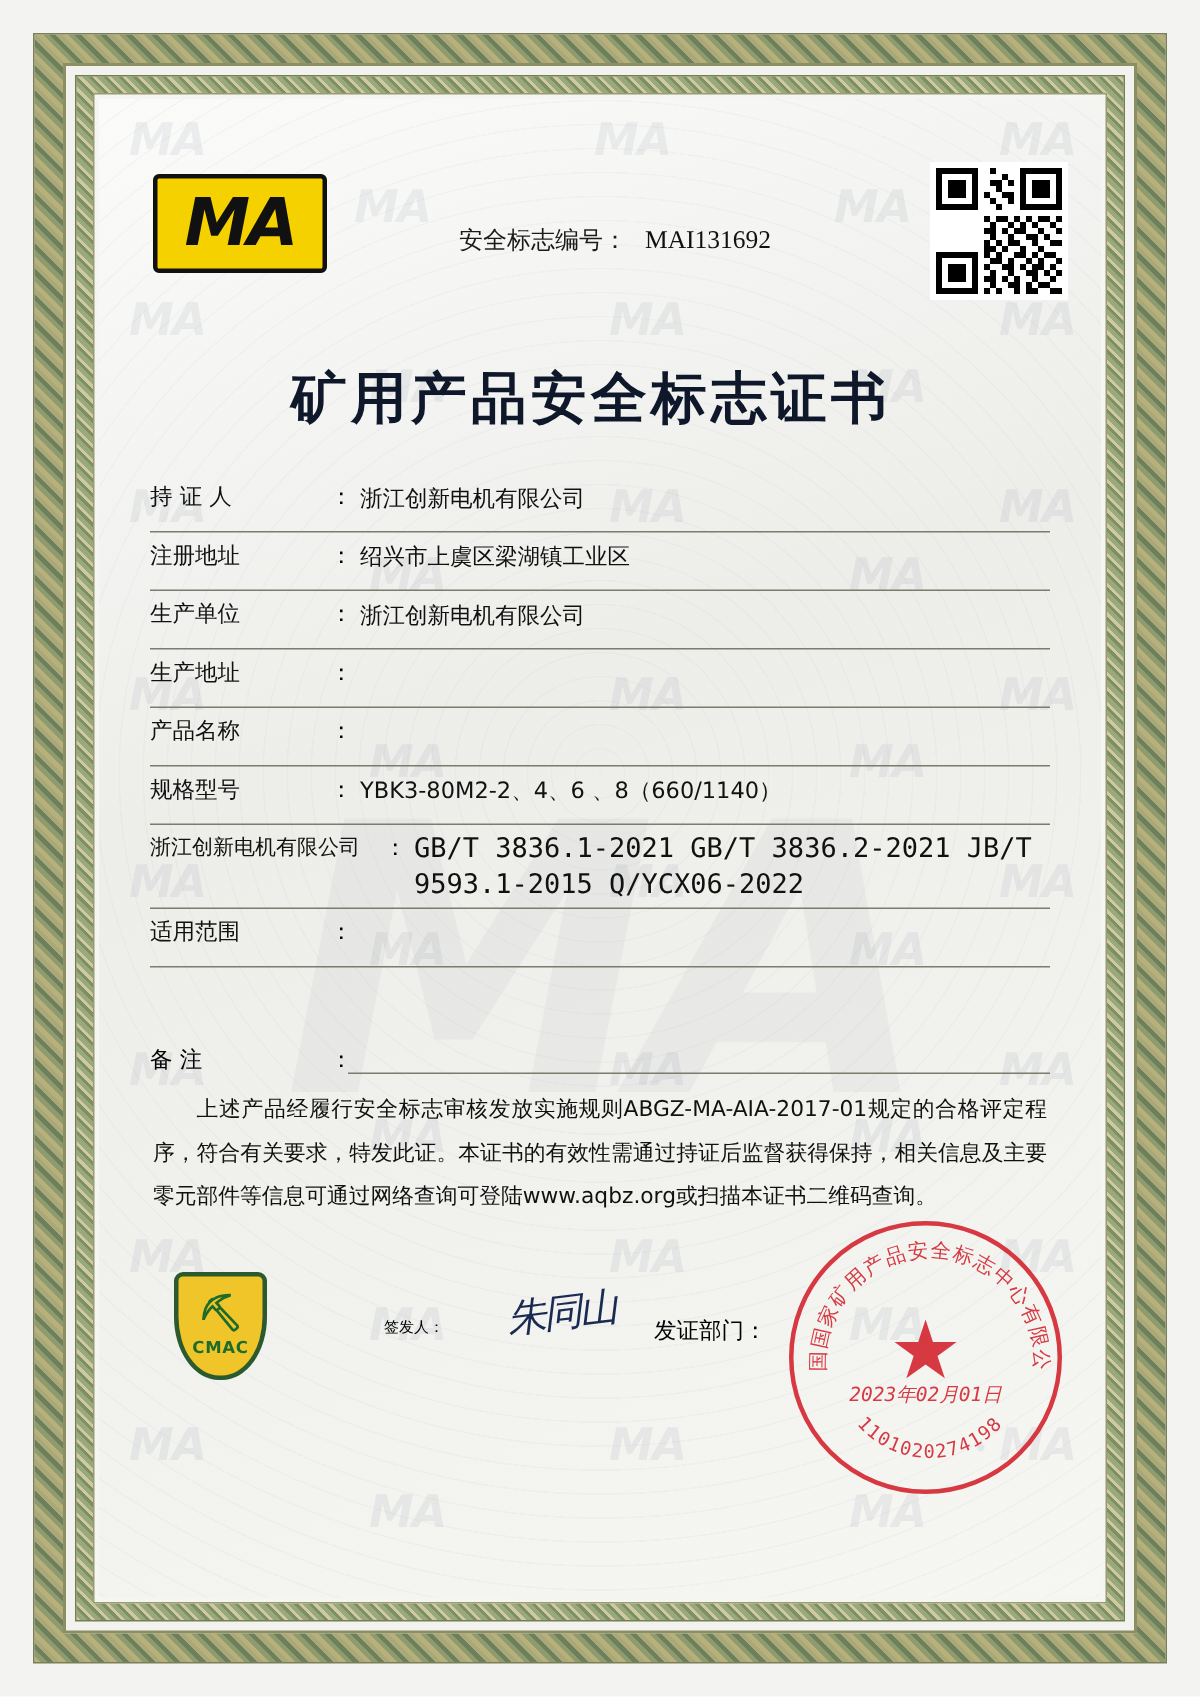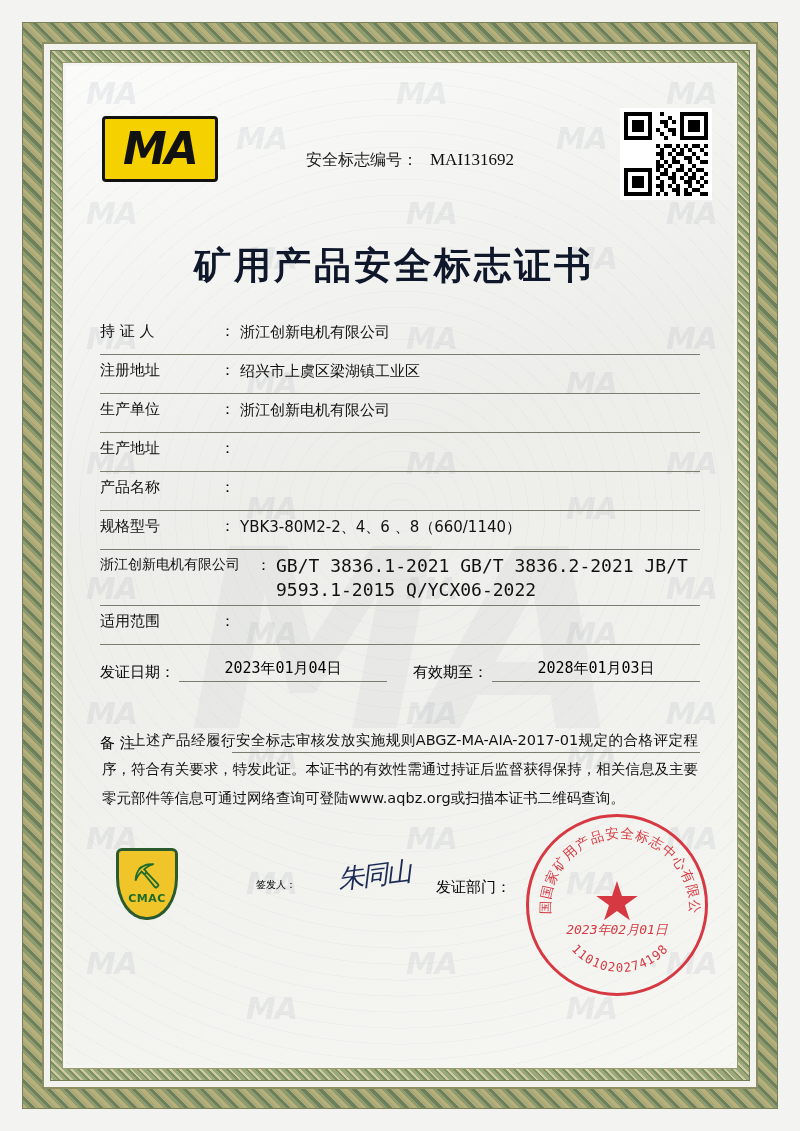--- a/index.html
+++ b/index.html
@@ -596,27 +596,20 @@
         <div class="lbl wide">浙江创新电机有限公司</div>
         <div class="colon">：</div>
         <div class="val small">GB/T 3836.1-2021 GB/T 3836.2-2021 JB/T 9593.1-2015 Q/YCX06-2022</div>
       </div>
 
       <div class="row">
         <div class="lbl">适用范围</div>
         <div class="colon">：</div>
       </div>
 
-      <div class="daterow">
-        <div class="date-lbl">发证日期：</div>
-        <div class="date-val">2023年01月04日</div>
-        <div class="date-gap"></div>
-        <div class="date-lbl">有效期至：</div>
-        <div class="date-val">2028年01月03日</div>
-      </div>
 
       <div class="remarkrow">
         <div class="remark-lbl">备     注</div>
         <div class="remark-colon">：</div>
         <div class="remark-line"></div>
       </div>
 
     </div>
 
     <div class="para">上述产品经履行安全标志审核发放实施规则ABGZ-MA-AIA-2017-01规定的合格评定程序，符合有关要求，特发此证。本证书的有效性需通过持证后监督获得保持，相关信息及主要零元部件等信息可通过网络查询可登陆www.aqbz.org或扫描本证书二维码查询。</div>

